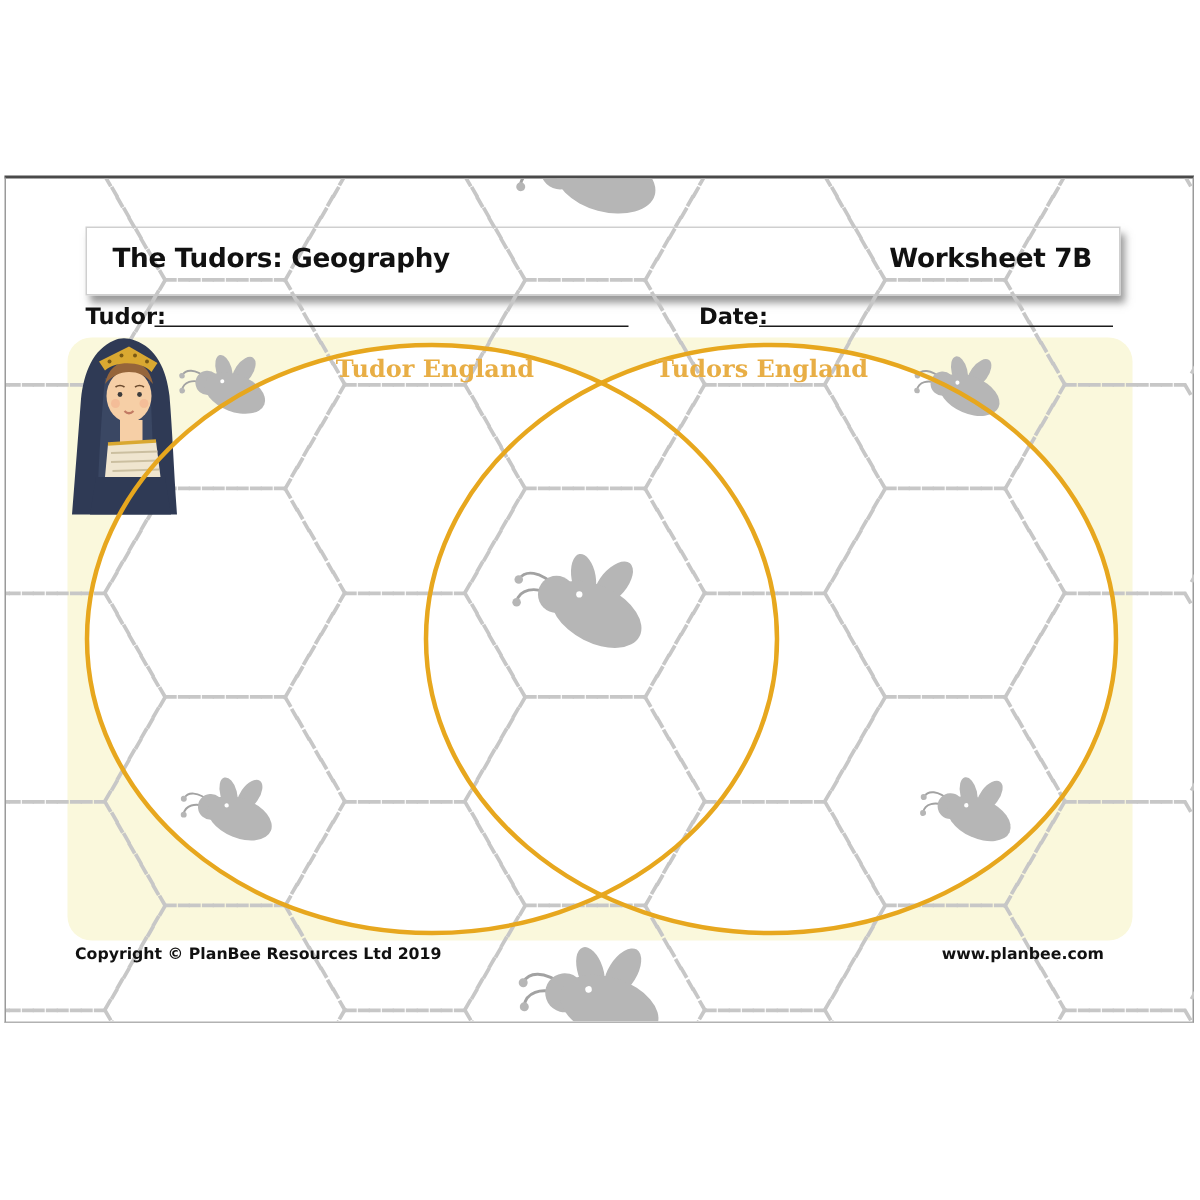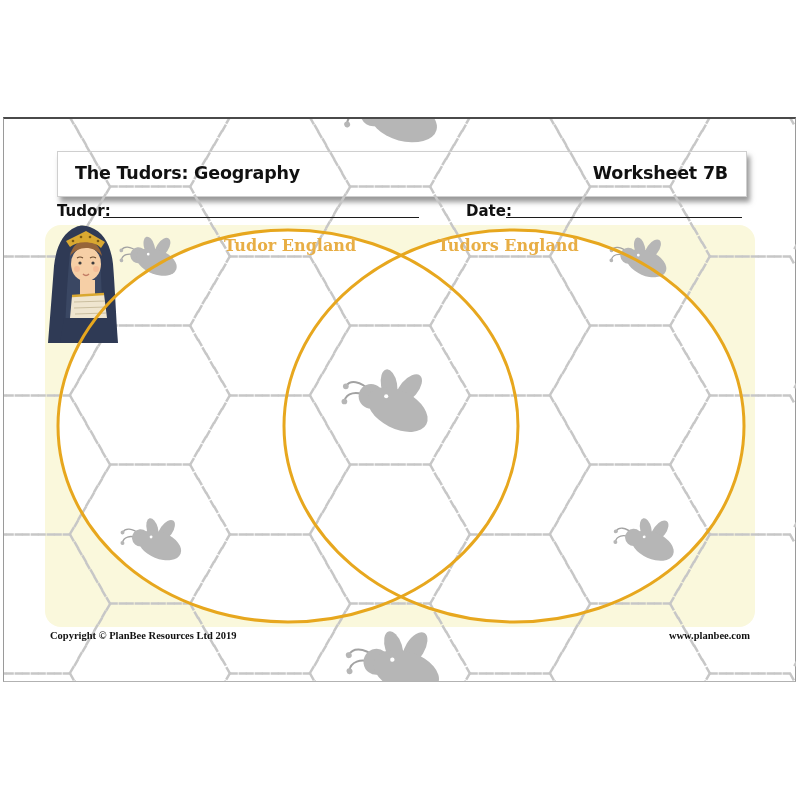--- a/index.html
+++ b/index.html
@@ -40,23 +40,23 @@
   .date-line-pos{left:506px;width:236px;}
   
   .venn-label{
     top:236px;font-family:"DejaVu Serif","Liberation Serif",serif;
     font-weight:bold;font-size:16px;color:#E8AE45;z-index:4;transform:translateX(-50%);
     white-space:nowrap;
   }
   .venn-left-pos{left:290px;} .venn-right-pos{left:508px;}
   
   .footer-text{
-    top:630px;font-weight:bold;font-size:10.5px;color:#111;z-index:4;white-space:nowrap;font-family:Liberation Serif, serif;
+    top:630px;font-weight:bold;font-size:10.5px;color:#111;z-index:4;white-space:nowrap;
   }
-  .copyright-pos{left:50px;} .website-pos{right:50px;}
+  .copyright-pos{left:50px;} .website-pos{right:64px;}
 </style>
 </head>
 <body>
 
 <div class="abs content-frame"></div>
 
 <div class="abs clip-layer z1">
   <svg width="792" height="562" viewBox="4 119 792 562" xmlns="http://www.w3.org/2000/svg">
     <rect x="45" y="225" width="710" height="402" rx="16" fill="#FAF8DC"></rect>
     <ellipse cx="288" cy="426" rx="230" ry="196" fill="#ffffff"></ellipse>

